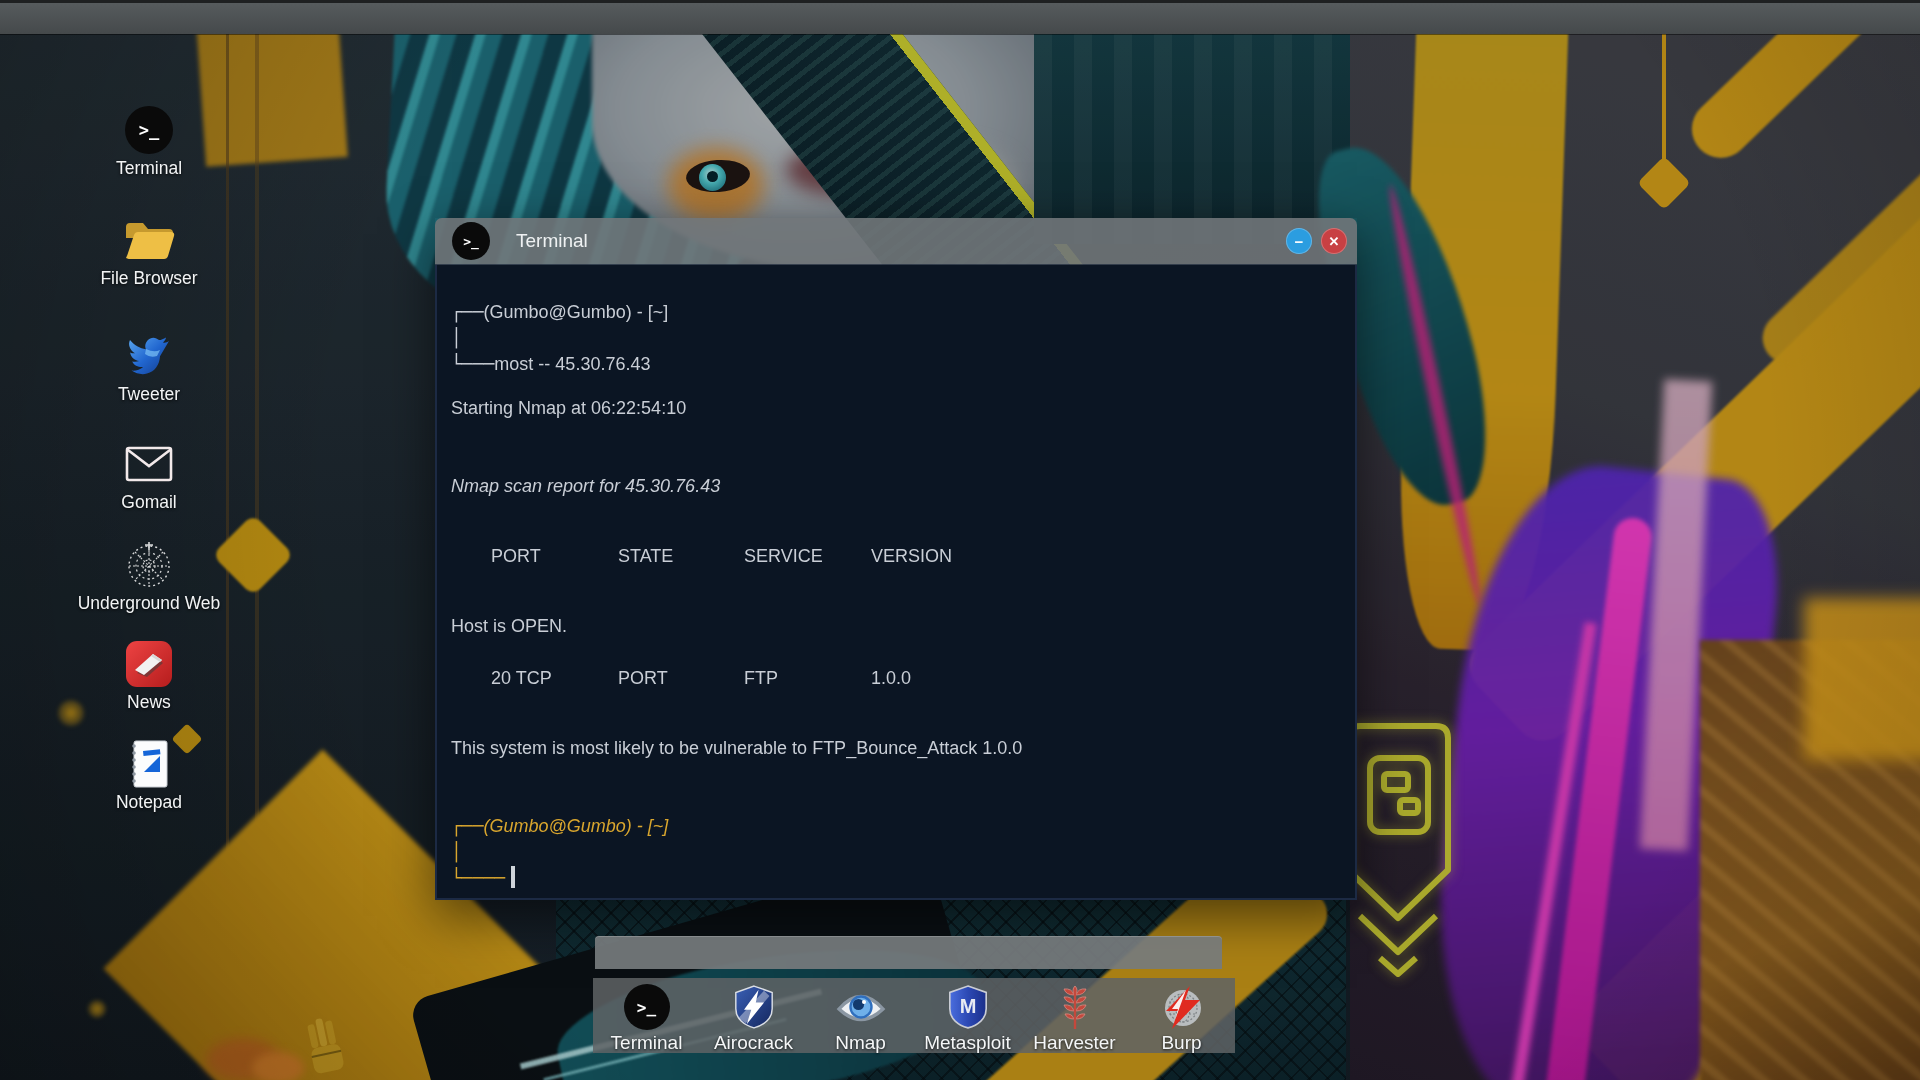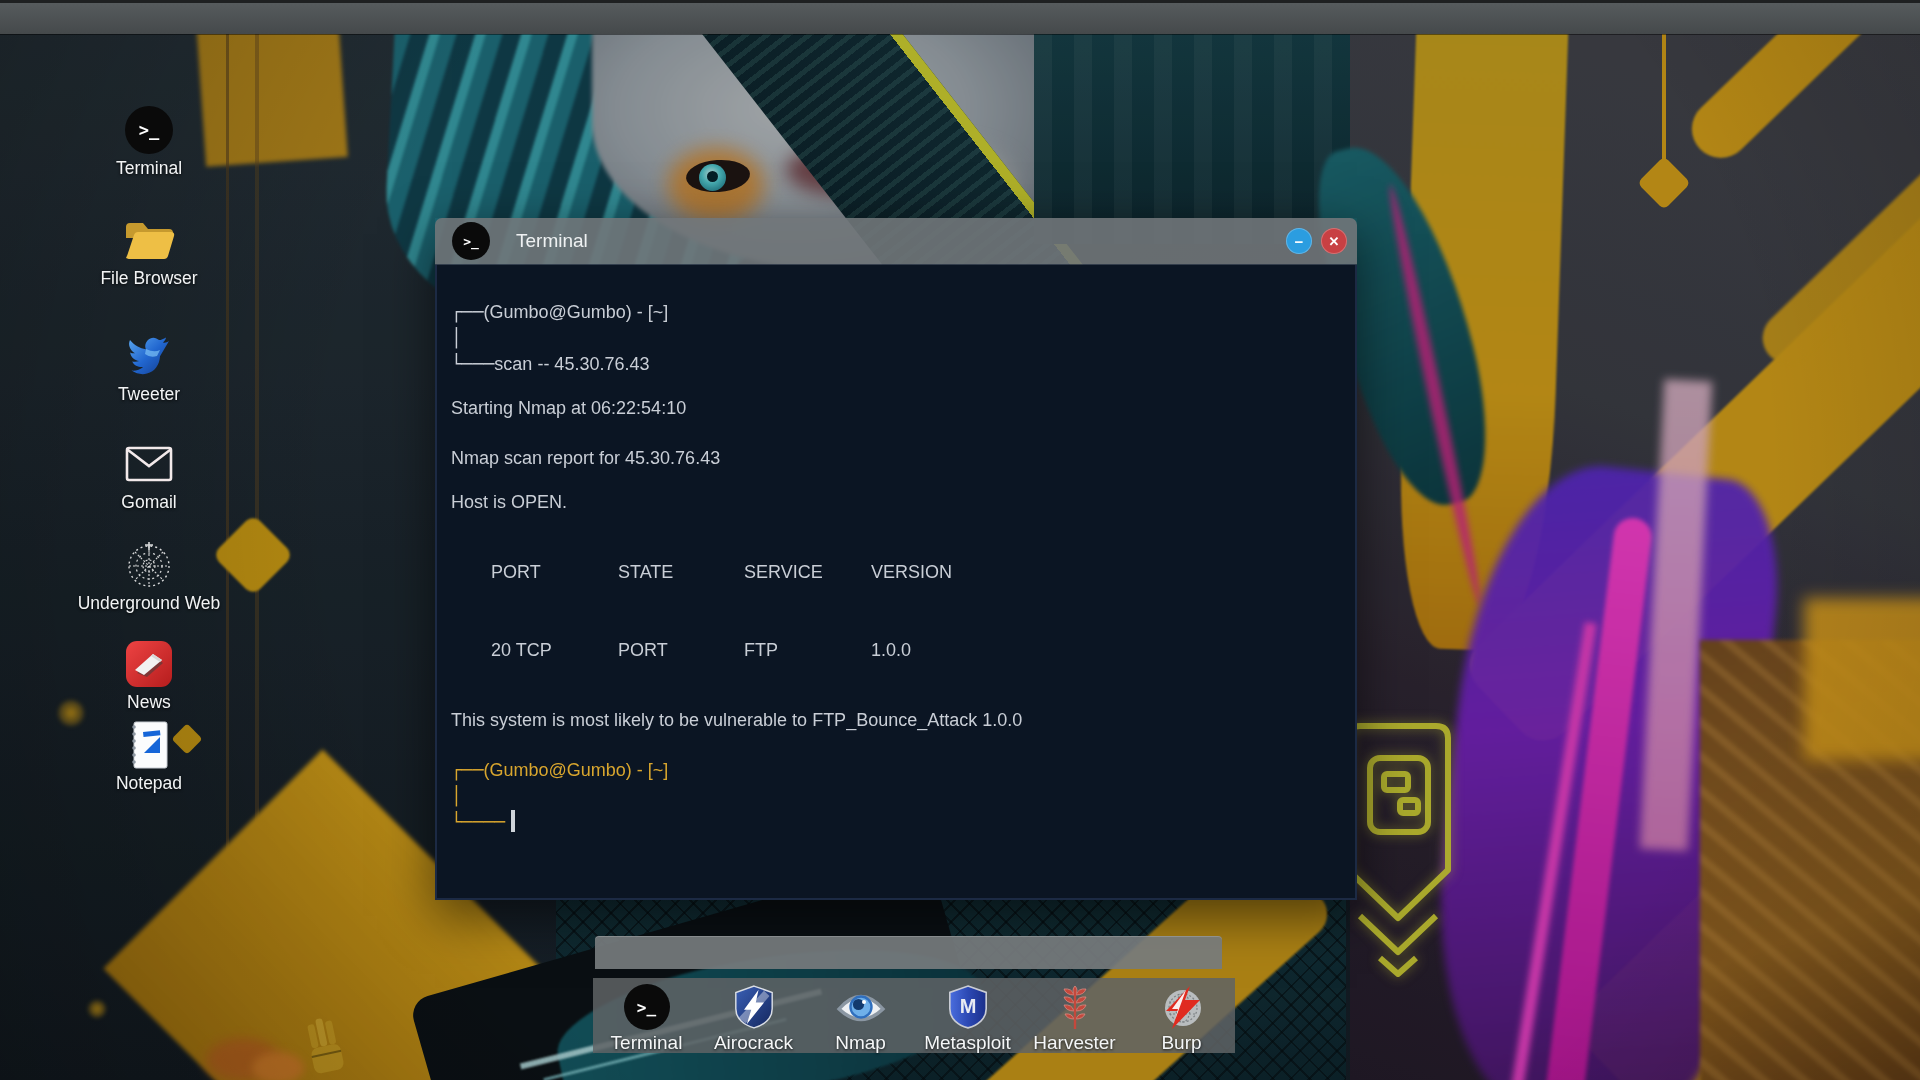--- a/index.html
+++ b/index.html
@@ -151,21 +151,21 @@
   .tb-btns { margin-left:auto; display:flex; align-items:center; gap:9px; }
   .wbtn { width:26px; height:26px; border-radius:50%; display:flex; align-items:center;
           justify-content:center; color:#fff; cursor:pointer;
           box-shadow:inset 0 0 0 1px rgba(255,255,255,.25); }
   .btn-min { background:#2b9de0; font-size:15px; font-weight:bold; }
   .btn-close { background:#c84043; font-size:13px; font-weight:bold; }
   .term-body { height:635px; background:#0b1523; border:2px solid #1c2a44; border-top:none;
                padding:34px 16px 0 14px; overflow:hidden; cursor:text; }
   .tline { font-size:18px; line-height:26px; color:#c9ced6; white-space:pre; }
   .tline .bd { font-family:"DejaVu Sans Mono", monospace; }
-  .mt1 { margin-top:18px; } .mt2 { margin-top:24px; }
+  .mt1 { margin-top:18px; } .mt2 { margin-top:52px;font-style:italic; }
   .orange { color:#d9a62e; }
   .col { display:inline-block; }
   .c0 { width:127px; } .c1 { width:126px; } .c2 { width:127px; }
   .cursor { display:inline-block; width:4px; height:22px; background:#cfd4da;
             vertical-align:-4px; margin-left:6px; }
 
   
   .dock-handle { position:absolute; left:595px; top:936px; width:627px; height:33px;
                  background:rgba(118,123,125,.92); border-radius:4px 4px 0 0;
                  box-shadow:inset 0 1px 0 rgba(255,255,255,.18); cursor:grab; }
@@ -335,21 +335,21 @@
           </defs>
           <rect x="1" y="1" width="46" height="46" rx="11" fill="url(#newsr)"></rect>
           <polygon points="12,33 30,17 38,23 22,37" fill="#3f3f3f" opacity=".55"></polygon>
           <polygon points="10,30 28,14 37,20 19,35" fill="#f2f2f2"></polygon>
           <polygon points="28,14 37,20 35,22 26,16" fill="#d8d8d8"></polygon>
         </svg>
       </span>
       <span class="di-label">News</span>
     </div>
 
-    <div class="dicon" style="top:721px">
+    <div class="dicon" style="top:740px">
       <span class="di-art">
         <svg width="38" height="48" viewBox="0 0 38 48">
           <rect x="4" y="1" width="33" height="46" rx="2" fill="#fbfcfd" stroke="#c7ccd2"></rect>
           <g fill="#8d97a1">
             <circle cx="4" cy="6" r="1.8"></circle>
               <circle cx="4" cy="13" r="1.8"></circle>
               <circle cx="4" cy="20" r="1.8"></circle>
             <circle cx="4" cy="27" r="1.8"></circle>
               <circle cx="4" cy="34" r="1.8"></circle>
               <circle cx="4" cy="41" r="1.8"></circle>
@@ -367,27 +367,27 @@
       <span class="term-circle d36">&gt;_</span>
       <span class="tb-title">Terminal</span>
       <span class="tb-btns">
         <span class="wbtn btn-min">−</span>
         <span class="wbtn btn-close">✕</span>
       </span>
     </div>
     <div class="term-body">
       <div class="tline"><span class="bd">┌──</span><span>(Gumbo@Gumbo) - [~]</span></div>
       <div class="tline"><span class="bd">│</span></div>
-      <div class="tline"><span class="bd">└───</span><span>scan -- 45.30.76.43</span></div>
+      <div class="tline"><span class="bd">└───</span><span>most -- 45.30.76.43</span></div>
       <div class="tline mt1">Starting Nmap at 06:22:54:10</div>
       <div class="tline mt2">Nmap scan report for 45.30.76.43</div>
-      <div class="tline mt1">Host is OPEN.</div>
       <div class="tline mt1">
         <span class="col c0">PORT</span><span class="col c1">STATE</span><span class="col c2">SERVICE</span><span class="col">VERSION</span>
       </div>
+      <div class="tline mt1">Host is OPEN.</div>
       <div class="tline">
         <span class="col c0">20 TCP</span><span class="col c1">PORT</span><span class="col c2">FTP</span><span class="col">1.0.0</span>
       </div>
       <div class="tline mt1">This system is most likely to be vulnerable to FTP_Bounce_Attack 1.0.0</div>
       <div class="tline mt2 orange"><span class="bd">┌──</span><span>(Gumbo@Gumbo) - [~]</span></div>
       <div class="tline orange"><span class="bd">│</span></div>
       <div class="tline orange"><span class="bd">└────</span><span class="cursor"></span></div>
     </div>
   </div>
 

